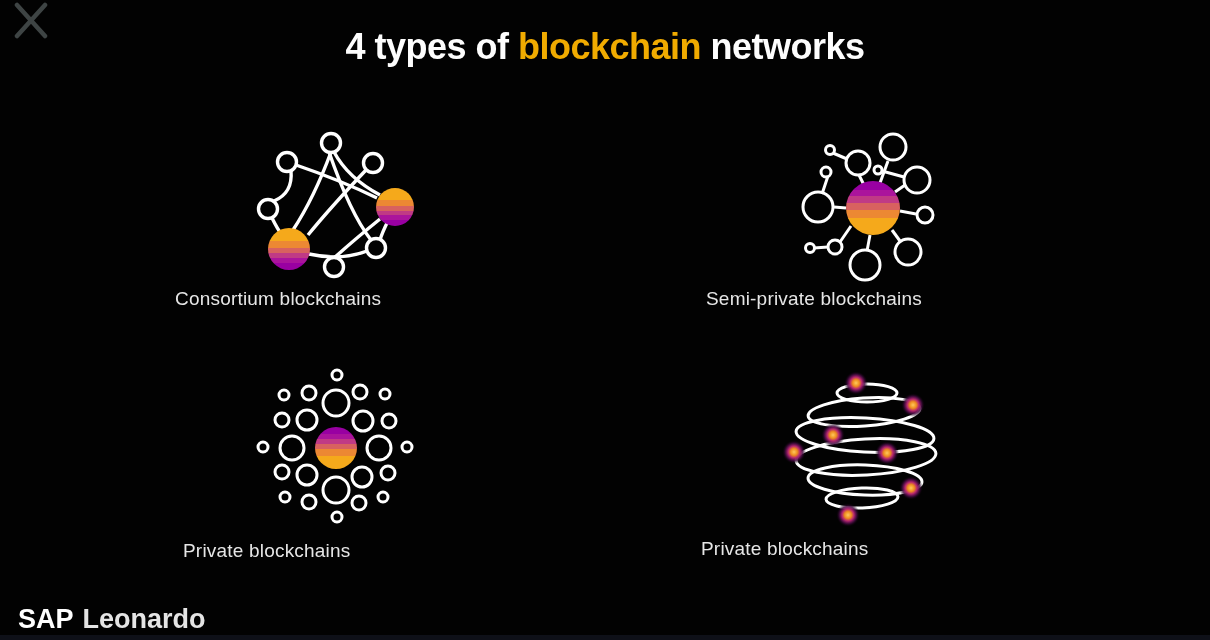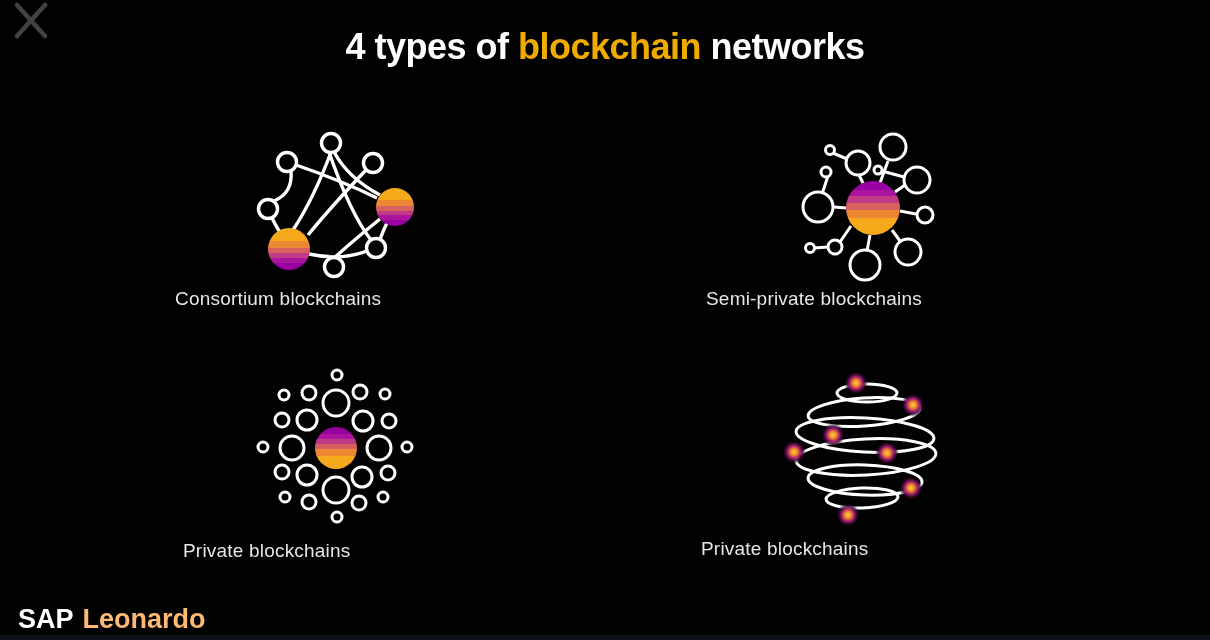--- a/index.html
+++ b/index.html
@@ -19,21 +19,21 @@
   }
   .title .gold{color:#F0AB00;}
   .diagram-svg{position:absolute;}
   .diagram-label{
     position:absolute;width:320px;text-align:left;
     font-size:19px;font-weight:400;color:#e6e6e6;letter-spacing:0.2px;
   }
   .footer{
     position:absolute;left:18px;top:604px;font-size:27px;font-weight:700;color:#ffffff;
   }
-  .footer .gold{color:#fdba74;margin-left:9px;}
+  .footer .gold{color:#e5e5e5;margin-left:9px;}
 </style>
 </head>
 <body>
 
 <div class="slide"></div>
 
 <button class="close-btn" aria-label="close">
   <svg width="38" height="38" viewBox="0 0 38 38">
     <path d="M5 3 L33 34 M33 3 L5 34" stroke="#3E4444" stroke-width="4.5" stroke-linecap="round" fill="none"></path>
   </svg>

